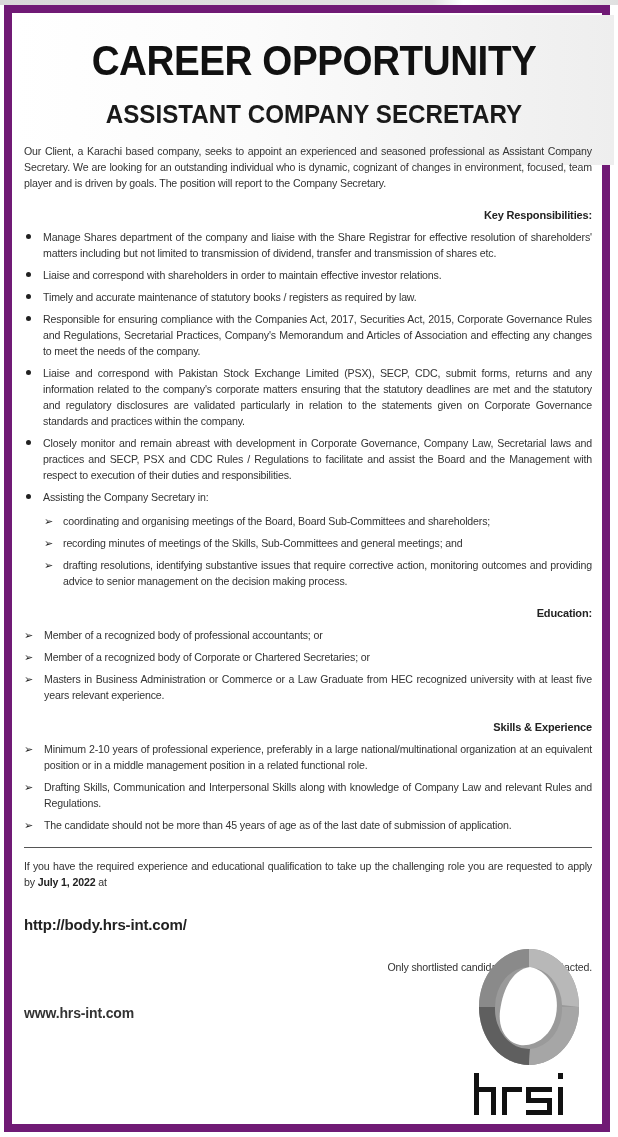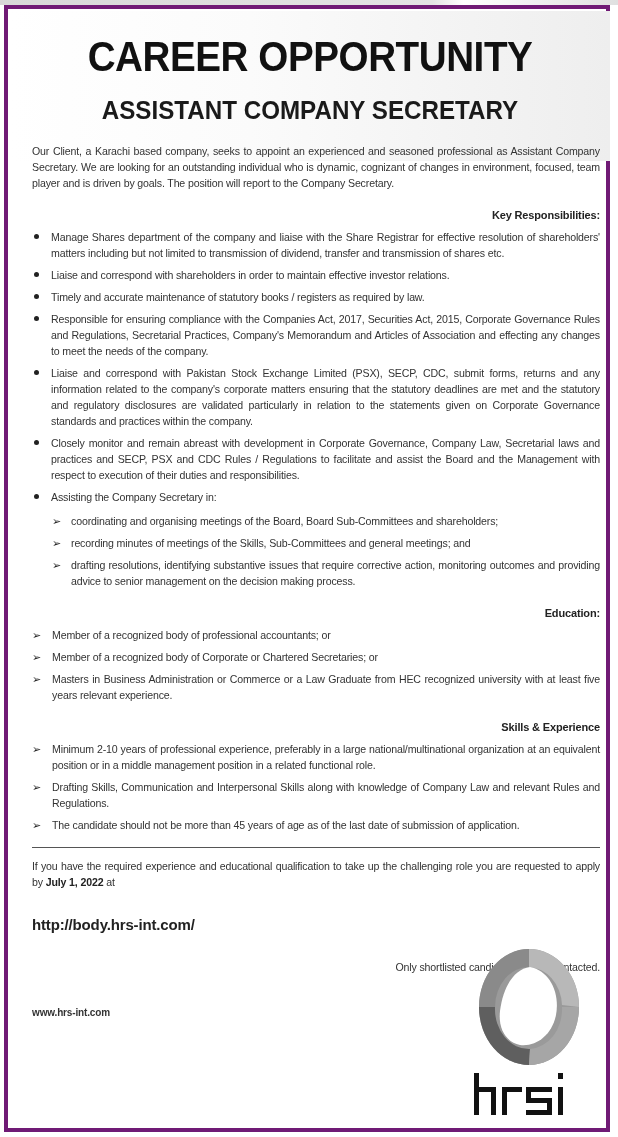--- a/index.html
+++ b/index.html
@@ -6,42 +6,41 @@
   body {
     width: 618px; height: 1137px; position: relative; overflow: hidden;
     font-family: "Liberation Sans", "DejaVu Sans", sans-serif; color: #2b2b2b;
   }
   .topstrip {
     position: absolute; left: 0; top: 0; width: 618px; height: 5px;
     background: linear-gradient(to right, #d8d8d8 0%, #e4e4e4 70%, #ffffff 75%, #e0e0e0 100%);
   }
   .frame {
     position: absolute; left: 4px; top: 5px; width: 606px; height: 1127px;
-    border: 4px solid #701a75; box-sizing: border-box; background: #fff;
+    border: 8px solid #701a75; box-sizing: border-box; background: #fff;
   }
   .header {
     position: absolute; left: 2px; top: 2px; width: 600px; height: 150px;
     background: linear-gradient(to right, #ffffff 0%, #fbfbfb 40%, #eeeeee 100%);
   }
   .title {
     position: absolute; left: 0; top: 25px; width: 100%; text-align: center;
     font-size: 42px; font-weight: bold; color: #111; letter-spacing: -0.5px;
     font-family: "Liberation Sans", sans-serif; line-height: 1;
     transform: scaleX(0.92);
   }
   .subtitle {
     position: absolute; left: 0; top: 86px; width: 100%; text-align: center;
     font-size: 26px; font-weight: bold; color: #1a1a1a; line-height: 1;
     transform: scaleX(0.93);
   }
   .content {
     position: absolute; left: 24px; top: 143px; width: 568px;
     font-size: 10.6px; line-height: 16px; color: #333;
     letter-spacing: -0.15px;
-    margin-left: 8px;
   }
   .intro { text-align: justify; margin: 0; }
   .section-title { font-weight: bold; margin: 16px 0 6px 0; color: #222; font-size: 11px; text-align: right; }
   ul.bullets { list-style: none; margin: 0; padding: 0; }
   ul.bullets > li { position: relative; padding-left: 19px; margin-bottom: 6px; text-align: justify; }
   ul.bullets > li .dot {
     position: absolute; left: 2px; top: 5px; width: 5px; height: 5px; border-radius: 50%;
     background: #222;
   }
   ul.sub { list-style: none; margin: 8px 0 0 0; padding: 0; }
@@ -52,21 +51,21 @@
   ul.arrows { list-style: none; margin: 0; padding: 0; }
   ul.arrows > li { position: relative; padding-left: 20px; margin-bottom: 6px; text-align: justify; }
   ul.arrows > li .arrow { left: 0px; }
   .divider {
     height: 0; border-top: 1.5px solid #555; margin: 14px 0 10px 0;
   }
   .apply { text-align: justify; margin: 0; }
   .apply b { color: #222; }
   .url { font-weight: bold; font-size: 15px; color: #222; margin-top: 27px; }
   .note { margin-top: 26px; text-align: right; }
-  .website { font-weight: bold; font-size: 10px; color: #333; margin-top: 30px; }
+  .website { font-weight: bold; font-size: 14px; color: #333; margin-top: 30px; }
   .logo {
     position: absolute; left: 470px; top: 945px; width: 118px; height: 180px;
   }
 </style>
 </head>
 <body>
 
 <div class="topstrip"></div>
 
 <div class="frame">

